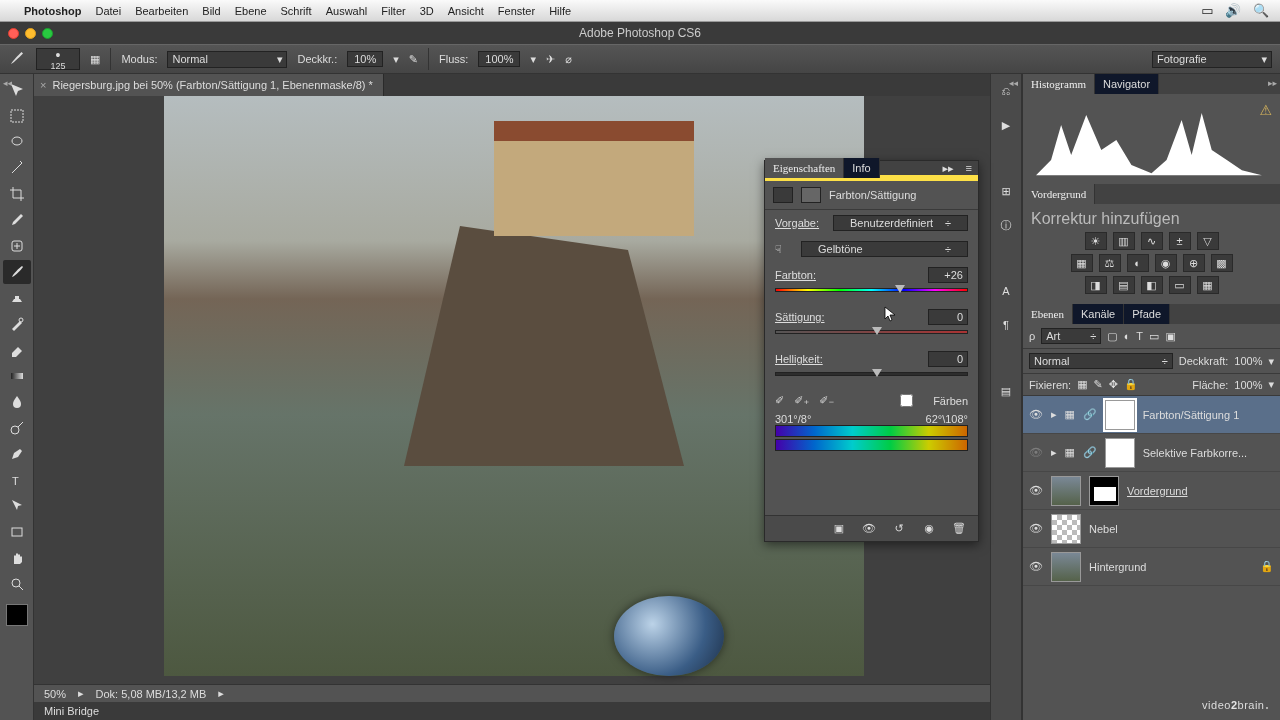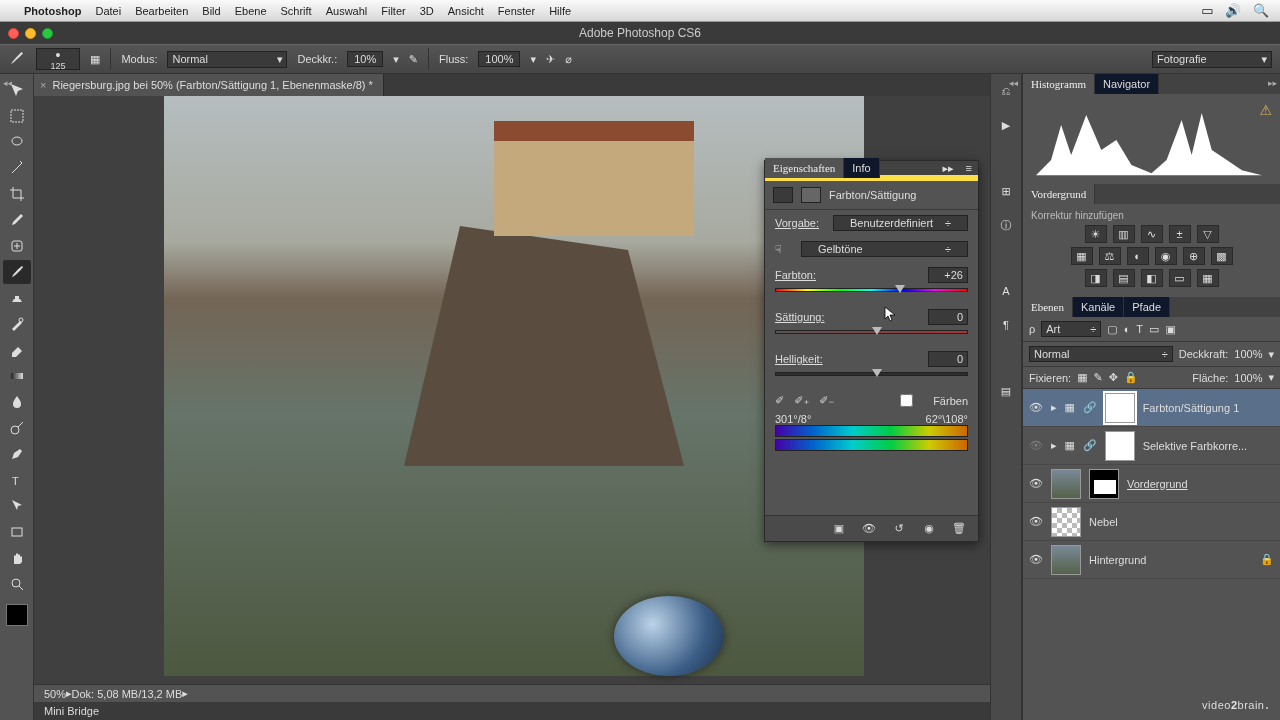--- a/index.html
+++ b/index.html
@@ -45,21 +45,21 @@
 .doc-tab { background:#535353; height:22px; padding:0 10px 0 6px; display:flex; align-items:center; gap:6px; border-right:1px solid #2a2a2a; }
 .close-x { color:#aaa; }
 .canvas { flex:1; position:relative; overflow:hidden; background:#404040; }
 .image-placeholder { position:absolute; left:130px; top:0; width:700px; height:580px; background: linear-gradient(180deg,#b5bdbf 0%, #a8aaa0 25%, #746556 35%, #667469 55%, #4d5840 100%); }
 
 .castle { position:absolute; left:300px; top:40px; width:260px; height:150px; }
 .castle .rock { position:absolute; left:-60px; top:90px; width:280px; height:240px; background:#5a4d3f; clip-path: polygon(20% 0,80% 10%,100% 100%,0 100%); }
 .castle .bldg { position:absolute; left:30px; top:0; width:200px; height:100px; background:#c3a97c; }
 .castle .roof { position:absolute; left:30px; top:-15px; width:200px; height:20px; background:#8a4b30; }
 .logo-circ { position:absolute; left:580px; bottom:8px; width:110px; height:80px; border-radius:50%; background: radial-gradient(circle at 35% 35%, #bcd3e8, #3a5d86 60%, #1c2d44); box-shadow:0 0 10px rgba(0,0,0,.5); }
-.status-strip { height:18px; background:#535353; display:flex; align-items:center; padding:0 10px; border-top:1px solid #333; }
+.status-strip { height:18px; background:#535353; display:flex; align-items:center; padding:0 10px; gap:12px; border-top:1px solid #333; }
 .mini-bridge { height:18px; background:#3a3a3a; padding:0 10px; display:flex; align-items:center; }
 
 
 .vcol { width:32px; background:#4a4a4a; border-left:1px solid #333; border-right:1px solid #333; display:flex; flex-direction:column; align-items:center; padding-top:6px; gap:12px; }
 .vcol .vbtn{width:22px;height:22px;display:flex;align-items:center;justify-content:center;}
 
 
 .panels { width:258px; background:#535353; display:flex; flex-direction:column; border-left:1px solid #333; }
 .panel-tabs { height:20px; background:#424242; display:flex; align-items:center; }
 .ptab { padding:0 8px; height:20px; display:flex; align-items:center; background:#0f172a; border-right:1px solid #333; }
@@ -345,21 +345,21 @@
       <span class="warn">⚠</span>
       <svg viewBox="0 0 240 70">
         <path fill="#fff" d="M5 70 L20 55 30 20 40 50 55 10 70 45 85 35 100 60 120 68 135 55 150 15 160 50 170 8 180 45 195 55 210 65 230 70 Z"></path>
       </svg>
     </div>
 
     <div class="panel-tabs">
         <div class="ptab active">Vordergrund</div>
       </div>
     <div class="panel-body">
-      <div style="font-size:10px;color:#bbb;">Korrektur hinzufügen</div>
+      <div style="font-size:16px;color:#bbb;">Korrektur hinzufügen</div>
       <div class="korr-row">
         <div class="kic">☀</div>
         <div class="kic">▥</div>
         <div class="kic">∿</div>
         <div class="kic">±</div>
         <div class="kic">▽</div>
       </div>
       <div class="korr-row">
         <div class="kic">▦</div>
         <div class="kic">⚖</div>

